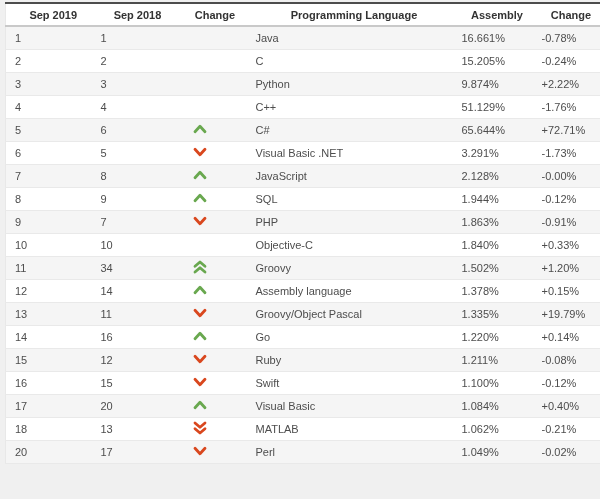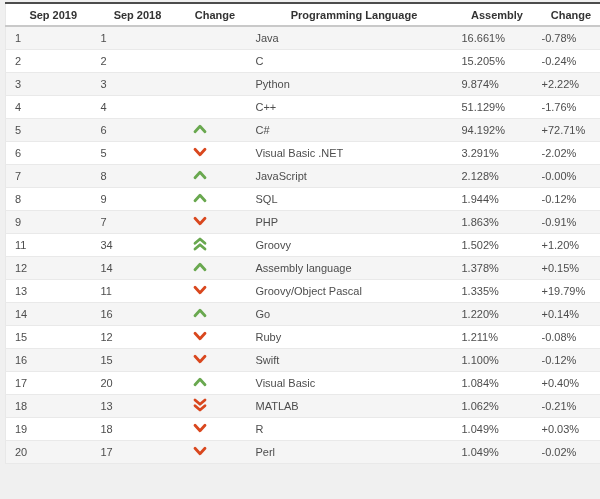--- a/index.html
+++ b/index.html
@@ -94,32 +94,32 @@
           <td>51.129%</td>
           <td>-1.76%</td>
         </tr>
         <tr>
           <td>5</td>
           <td>6</td>
           <td><span class="change-icon"><svg width="14" height="10" viewBox="0 0 14 10">
                 <path d="M2 7.8 L7 2.2 L12 7.8" fill="none" stroke="#69a84f" stroke-width="2.8" stroke-linecap="round" stroke-linejoin="round"></path>
               </svg></span></td>
           <td>C#</td>
-          <td>94.192%</td>
+          <td>65.644%</td>
           <td>+72.71%</td>
         </tr>
         <tr>
           <td>6</td>
           <td>5</td>
           <td><span class="change-icon"><svg width="14" height="10" viewBox="0 0 14 10">
                 <path d="M2 2.2 L7 7.8 L12 2.2" fill="none" stroke="#d9471e" stroke-width="2.8" stroke-linecap="round" stroke-linejoin="round"></path>
               </svg></span></td>
           <td>Visual Basic .NET</td>
           <td>3.291%</td>
-          <td>-2.02%</td>
+          <td>-1.73%</td>
         </tr>
         <tr>
           <td>7</td>
           <td>8</td>
           <td><span class="change-icon"><svg width="14" height="10" viewBox="0 0 14 10">
                 <path d="M2 7.8 L7 2.2 L12 7.8" fill="none" stroke="#69a84f" stroke-width="2.8" stroke-linecap="round" stroke-linejoin="round"></path>
               </svg></span></td>
           <td>JavaScript</td>
           <td>2.128%</td>
           <td>-0.00%</td>
@@ -136,20 +136,28 @@
         </tr>
         <tr>
           <td>9</td>
           <td>7</td>
           <td><span class="change-icon"><svg width="14" height="10" viewBox="0 0 14 10">
                 <path d="M2 2.2 L7 7.8 L12 2.2" fill="none" stroke="#d9471e" stroke-width="2.8" stroke-linecap="round" stroke-linejoin="round"></path>
               </svg></span></td>
           <td>PHP</td>
           <td>1.863%</td>
           <td>-0.91%</td>
+        </tr>
+        <tr>
+          <td>10</td>
+          <td>10</td>
+          <td></td>
+          <td>Objective-C</td>
+          <td>1.840%</td>
+          <td>+0.33%</td>
         </tr>
         <tr>
           <td>11</td>
           <td>34</td>
           <td><span class="change-icon"><svg width="14" height="14" viewBox="0 0 14 14">
                 <path d="M2 6.3 L7 2 L12 6.3" fill="none" stroke="#69a84f" stroke-width="2.8" stroke-linecap="round" stroke-linejoin="round"></path>
                 <path d="M2 12 L7 7.7 L12 12" fill="none" stroke="#69a84f" stroke-width="2.8" stroke-linecap="round" stroke-linejoin="round"></path>
               </svg></span></td>
           <td>Groovy</td>
           <td>1.502%</td>
@@ -220,30 +228,20 @@
           <td>13</td>
           <td><span class="change-icon"><svg width="14" height="14" viewBox="0 0 14 14">
                 <path d="M2 2 L7 6.3 L12 2" fill="none" stroke="#d9471e" stroke-width="2.8" stroke-linecap="round" stroke-linejoin="round"></path>
                 <path d="M2 7.7 L7 12 L12 7.7" fill="none" stroke="#d9471e" stroke-width="2.8" stroke-linecap="round" stroke-linejoin="round"></path>
               </svg></span></td>
           <td>MATLAB</td>
           <td>1.062%</td>
           <td>-0.21%</td>
         </tr>
         <tr>
-          <td>19</td>
-          <td>18</td>
-          <td><span class="change-icon"><svg width="14" height="10" viewBox="0 0 14 10">
-                <path d="M2 2.2 L7 7.8 L12 2.2" fill="none" stroke="#d9471e" stroke-width="2.8" stroke-linecap="round" stroke-linejoin="round"></path>
-              </svg></span></td>
-          <td>R</td>
-          <td>1.049%</td>
-          <td>+0.03%</td>
-        </tr>
-        <tr>
           <td>20</td>
           <td>17</td>
           <td><span class="change-icon"><svg width="14" height="10" viewBox="0 0 14 10">
                 <path d="M2 2.2 L7 7.8 L12 2.2" fill="none" stroke="#d9471e" stroke-width="2.8" stroke-linecap="round" stroke-linejoin="round"></path>
               </svg></span></td>
           <td>Perl</td>
           <td>1.049%</td>
           <td>-0.02%</td>
         </tr>
       </tbody>

